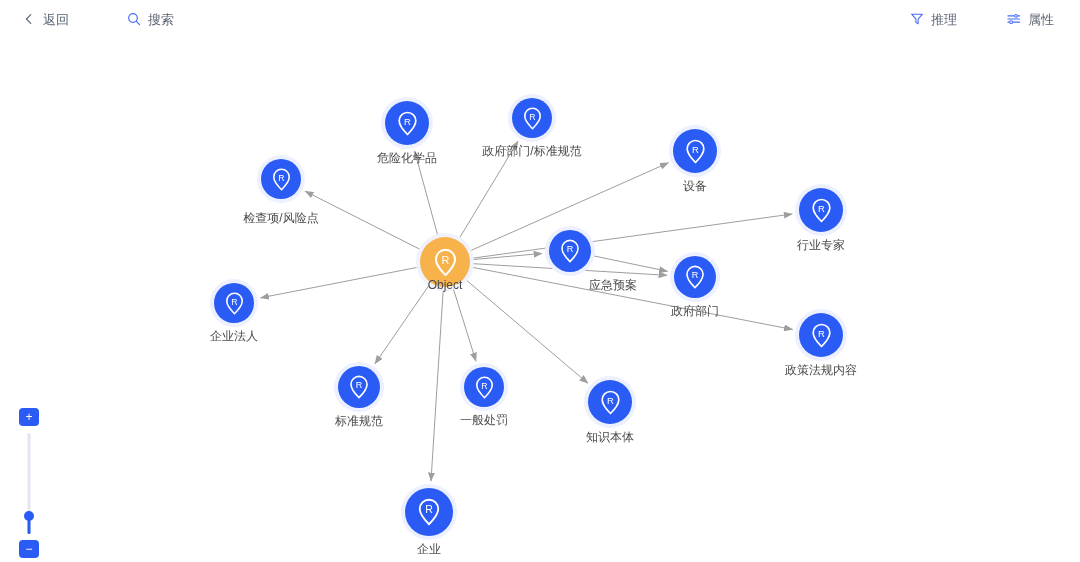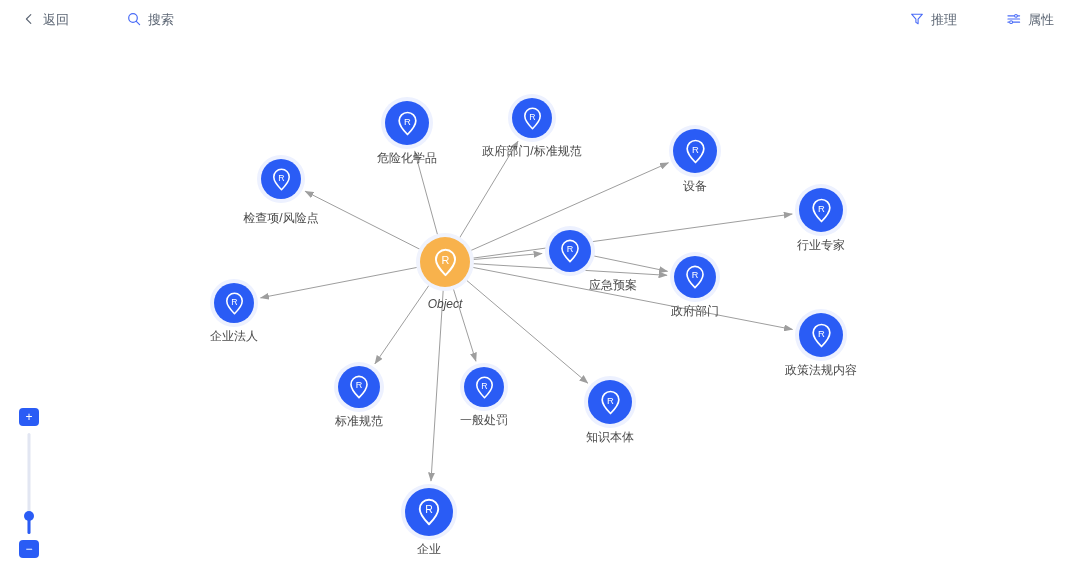--- a/index.html
+++ b/index.html
@@ -253,21 +253,21 @@
       </g>
   </svg>
   <div id="node-layer">
       <div class="node" style="left: 445px; top: 262px; width: 50px; height: 50px;">
         <div class="node-disc orange" style="width: 50px; height: 50px;">
           <svg class="pin-svg" width="31" height="31" viewBox="0 0 24 24" fill="none">
             <path d="M12 2.2 C7.9 2.2 4.6 5.5 4.6 9.6 C4.6 14.4 12 21.8 12 21.8 C12 21.8 19.4 14.4 19.4 9.6 C19.4 5.5 16.1 2.2 12 2.2 Z" stroke="#ffffff" stroke-width="1.5" stroke-linejoin="round"></path>
             <text x="12" y="13.1" text-anchor="middle" fill="#ffffff" font-size="8.4" font-family="&quot;Liberation Sans&quot;, sans-serif">R</text>
           </svg>
         </div>
-        <div class="node-label" style="top: 61px; font-style: italic;">Object</div>
+        <div class="node-label" style="top: 42px;">Object</div>
       </div>
       <div class="node" style="left: 407px; top: 123px; width: 44px; height: 44px;">
         <div class="node-disc blue" style="width: 44px; height: 44px;">
           <svg class="pin-svg" width="27" height="27" viewBox="0 0 24 24" fill="none">
             <path d="M12 2.2 C7.9 2.2 4.6 5.5 4.6 9.6 C4.6 14.4 12 21.8 12 21.8 C12 21.8 19.4 14.4 19.4 9.6 C19.4 5.5 16.1 2.2 12 2.2 Z" stroke="#ffffff" stroke-width="1.5" stroke-linejoin="round"></path>
             <text x="12" y="13.1" text-anchor="middle" fill="#ffffff" font-size="8.4" font-family="&quot;Liberation Sans&quot;, sans-serif">R</text>
           </svg>
         </div>
         <div class="node-label" style="top: 51px;">危险化学品</div>
       </div>

